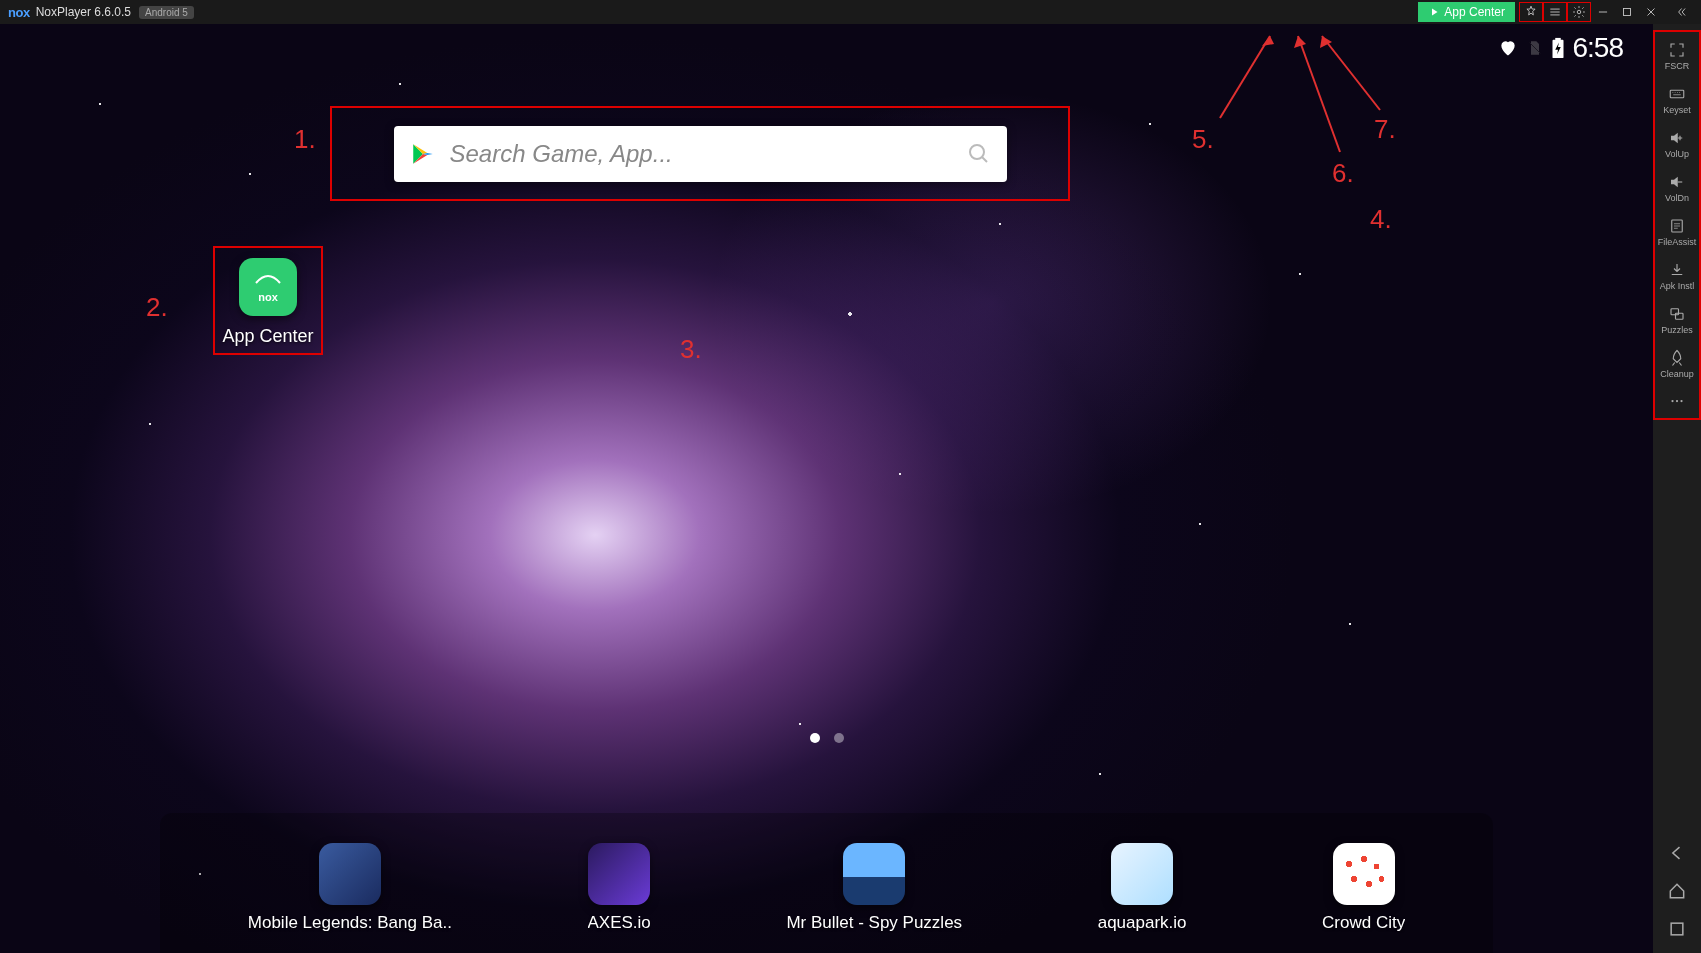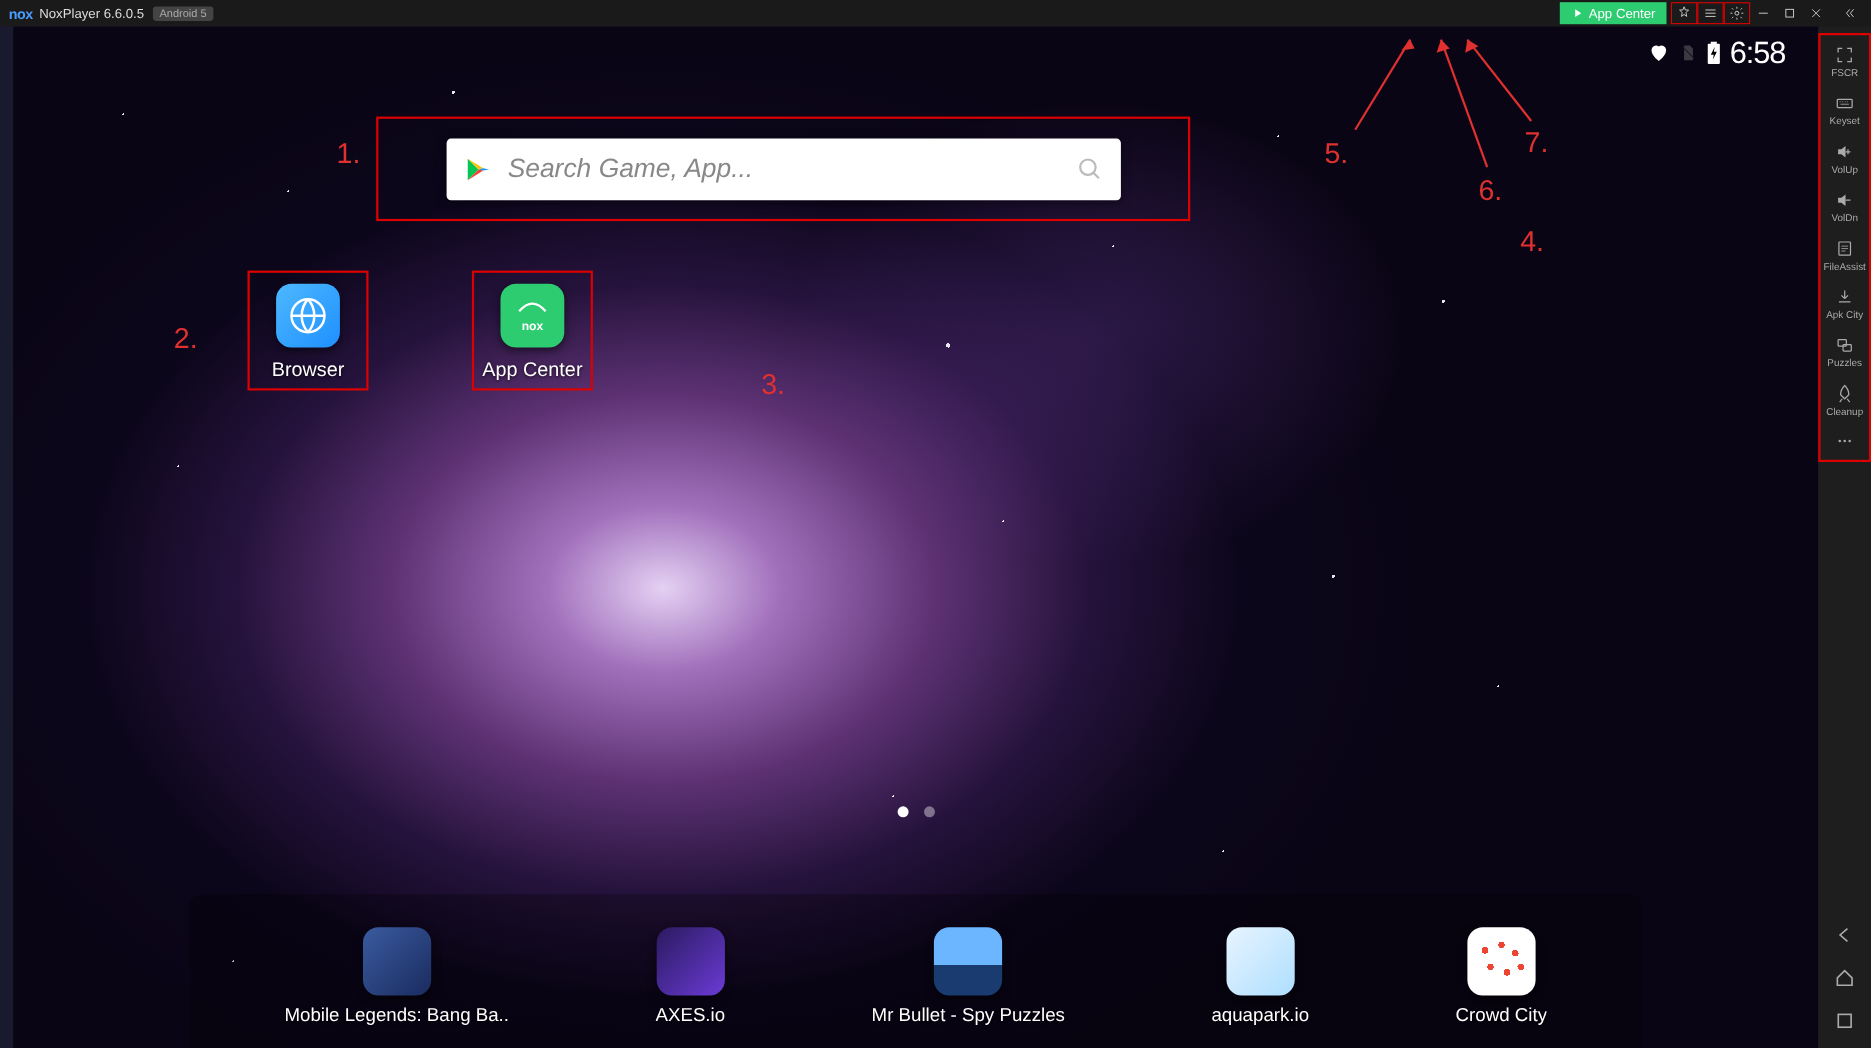--- a/index.html
+++ b/index.html
@@ -14,21 +14,21 @@
 .titlebar .appcenter-btn { background: #2ecc71; color: #fff; padding: 3px 10px; font-size: 12px; display: flex; align-items: center; gap: 4px; cursor: pointer; margin-right: 4px; }
 .titlebar .icon-btn { width: 24px; height: 20px; display: flex; align-items: center; justify-content: center; color: #ccc; cursor: pointer; }
 .titlebar .icon-btn.boxed { border: 1.5px solid #d00; }
 .titlebar .icon-btn svg { width: 14px; height: 14px; }
 .titlebar .chevrons { margin-left: 6px; }
 
 
 .main { display: flex; height: calc(100% - 24px); }
 
 
-.screen { flex: 1; position: relative; background: radial-gradient(ellipse 700px 500px at 36% 55%, rgba(240,220,255,0.95) 0%, rgba(200,140,230,0.8) 15%, rgba(150,80,180,0.6) 35%, rgba(80,40,120,0.4) 55%, rgba(20,10,50,0.2) 75%, transparent 100%), radial-gradient(ellipse 400px 300px at 60% 30%, rgba(140,80,200,0.3) 0%, transparent 70%), #0a0515; overflow: hidden; margin-left: 12px; }
+.screen { flex: 1; position: relative; background: radial-gradient(ellipse 700px 500px at 36% 55%, rgba(240,220,255,0.95) 0%, rgba(200,140,230,0.8) 15%, rgba(150,80,180,0.6) 35%, rgba(80,40,120,0.4) 55%, rgba(20,10,50,0.2) 75%, transparent 100%), radial-gradient(ellipse 400px 300px at 60% 30%, rgba(140,80,200,0.3) 0%, transparent 70%), #0a0515; overflow: hidden; }
 
 
 .screen::before { content: ""; position: absolute; inset: 0; background-image:
   radial-gradient(circle 1px at 100px 80px, #fff 99%, transparent),
   radial-gradient(circle 1px at 250px 150px, #fff 99%, transparent),
   radial-gradient(circle 1.5px at 400px 60px, #fff 99%, transparent),
   radial-gradient(circle 1px at 600px 120px, #fff 99%, transparent),
   radial-gradient(circle 2px at 850px 290px, #fff 99%, transparent),
   radial-gradient(circle 1px at 1000px 200px, #fff 99%, transparent),
   radial-gradient(circle 1px at 1150px 100px, #fff 99%, transparent),
@@ -198,29 +198,20 @@
         <input type="text" placeholder="Search Game, App..." style="">
         <svg class="mag" viewBox="0 0 24 24">
             <circle cx="10" cy="10" r="7" fill="none" stroke="#bbb" stroke-width="2"></circle>
             <path stroke="#bbb" stroke-width="2" d="M15 15l5 5"></path>
           </svg>
       </div>
     </div>
 
     <div class="apps-row">
       <div class="app-item boxed">
-        <div class="app-icon browser">
-          <svg width="36" height="36" viewBox="0 0 24 24">
-              <circle cx="12" cy="12" r="10" fill="none" stroke="#fff" stroke-width="1.5"></circle>
-              <path fill="none" stroke="#fff" stroke-width="1.5" d="M2 12h20M12 2a15 15 0 0 1 0 20M12 2a15 15 0 0 0 0 20"></path>
-            </svg>
-        </div>
-        <span class="app-label">Browser</span>
-      </div>
-      <div class="app-item boxed">
         <div class="app-icon appcenter">
           <svg width="32" height="20" viewBox="0 0 32 20">
               <path fill="none" stroke="#fff" stroke-width="2" d="M4 12 Q16 -2 28 12"></path>
             </svg>
           <span style="font-size:11px;color:#fff;font-weight:600">nox</span>
         </div>
         <span class="app-label">App Center</span>
       </div>
     </div>
 
@@ -289,21 +280,21 @@
         <svg viewBox="0 0 24 24">
             <rect x="5" y="4" width="14" height="16" rx="1" fill="none" stroke="#aaa" stroke-width="1.5"></rect>
             <path stroke="#aaa" d="M8 9h8M8 12h8M8 15h5"></path>
           </svg>
         <span>FileAssist</span>
       </div>
       <div class="rt-item">
         <svg viewBox="0 0 24 24">
             <path fill="none" stroke="#aaa" stroke-width="1.5" d="M12 4v10m0 0l-4-4m4 4l4-4M5 18h14"></path>
           </svg>
-        <span>Apk City</span>
+        <span>Apk Instl</span>
       </div>
       <div class="rt-item">
         <svg viewBox="0 0 24 24">
             <rect x="4" y="5" width="10" height="8" rx="1" fill="none" stroke="#aaa" stroke-width="1.5"></rect>
             <rect x="10" y="11" width="10" height="8" rx="1" fill="none" stroke="#aaa" stroke-width="1.5"></rect>
           </svg>
         <span>Puzzles</span>
       </div>
       <div class="rt-item">
         <svg viewBox="0 0 24 24">

